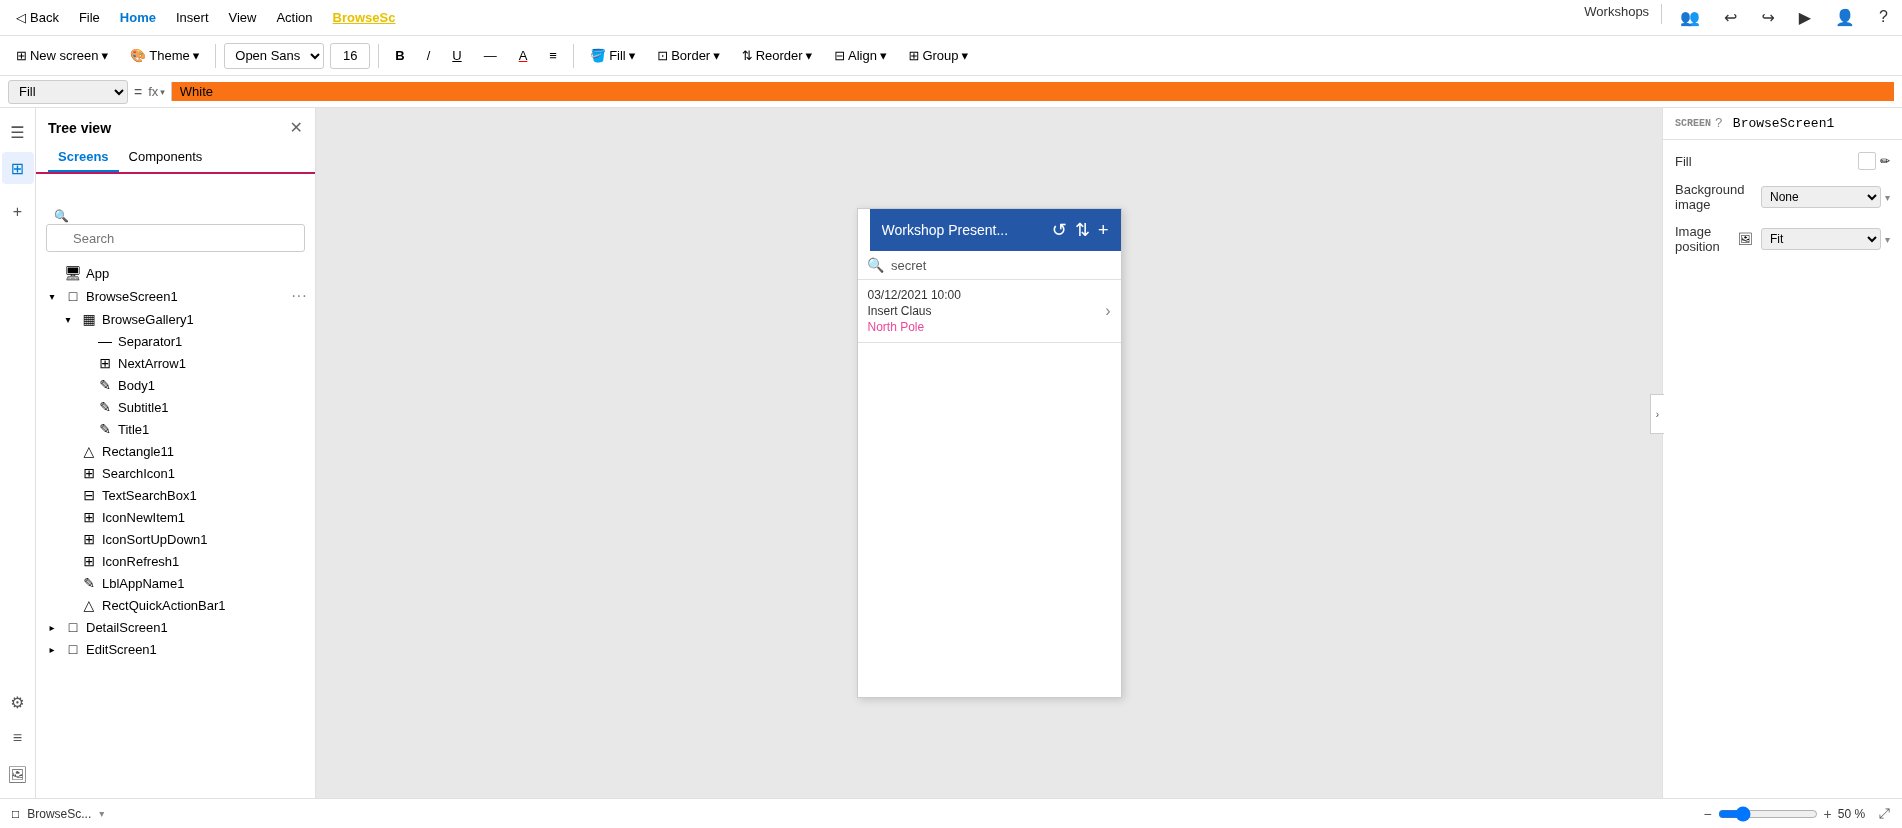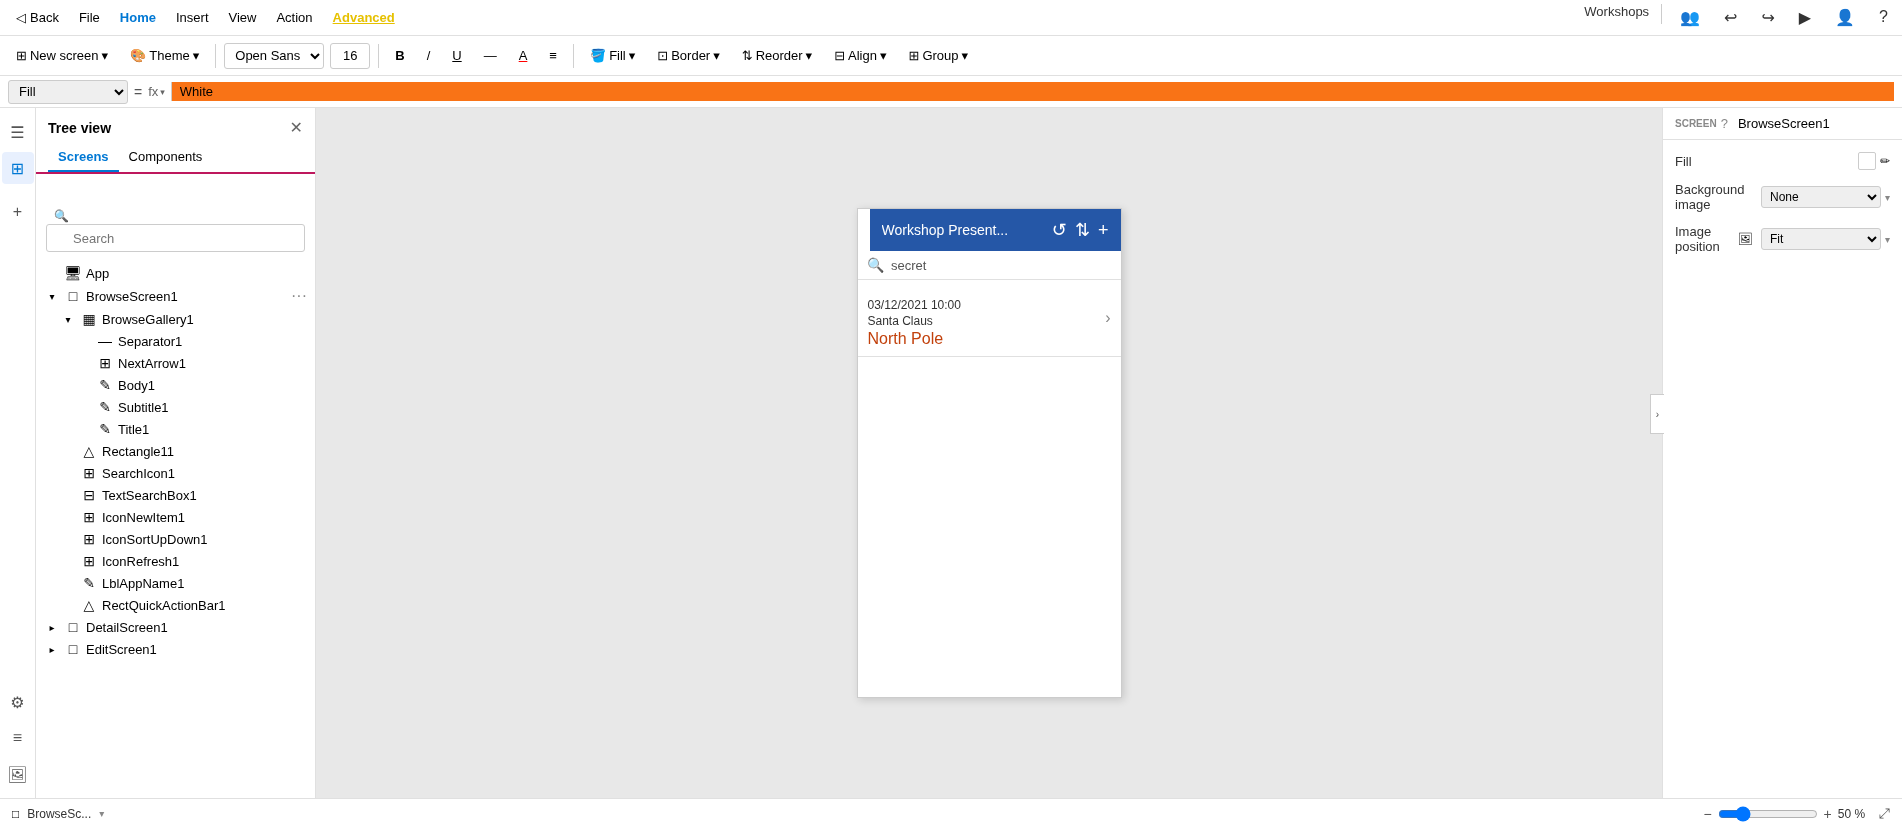--- a/index.html
+++ b/index.html
@@ -79,29 +79,29 @@
     .app-preview { background: #fff; width: 265px; min-height: 490px; border: 1px solid #ccc; box-shadow: 2px 2px 8px rgba(0,0,0,0.15); display: flex; flex-direction: column; }
     .app-header { background: #2557a7; color: white; padding: 10px 12px; display: flex; align-items: center; justify-content: space-between; }
     .app-header-title { font-size: 14px; font-weight: 500; flex: 1; overflow: hidden; text-overflow: ellipsis; white-space: nowrap; }
     .app-header-icons { display: flex; gap: 8px; align-items: center; }
     .app-header-icon { color: white; font-size: 18px; cursor: pointer; }
     .app-search-bar { padding: 6px 10px; border-bottom: 1px solid #e0e0e0; display: flex; align-items: center; gap: 6px; }
     .app-search-icon { color: #888; font-size: 14px; }
     .app-search-text { font-size: 13px; color: #555; }
     .app-list-item { padding: 8px 10px; border-bottom: 1px solid #e0e0e0; display: flex; align-items: center; justify-content: space-between; cursor: pointer; }
     .app-list-item-info { display: flex; flex-direction: column; gap: 2px; }
-    .app-list-date { font-size: 12px; color: #333; font-weight: 500; margin-top: 10px; }
+    .app-list-date { font-size: 12px; color: #333; font-weight: 500; }
     .app-list-name { font-size: 12px; color: #333; }
-    .app-list-location { font-size: 16px; color: #c2410c; }
+    .app-list-location { font-size: 12px; color: #ec4899; }
     .app-list-arrow { color: #888; font-size: 16px; }
     .app-content-empty { flex: 1; background: #fff; }
 
     
     .right-panel { width: 240px; background: #fff; border-left: 1px solid #e0e0e0; display: flex; flex-direction: column; flex-shrink: 0; }
-    .right-panel-header { padding: 8px 12px; border-bottom: 1px solid #e0e0e0; display: flex; align-items: center; gap: 4px; }
+    .right-panel-header { padding: 8px 12px; border-bottom: 1px solid #e0e0e0; display: flex; align-items: center; gap: 4px; font-family: Liberation Mono, monospace; }
     .right-panel-label { font-size: 10px; color: #888; text-transform: uppercase; font-weight: 600; }
     .right-panel-tabs { display: flex; border-bottom: 1px solid #e0e0e0; }
     .right-panel-tab { padding: 7px 12px; font-size: 13px; cursor: pointer; border-bottom: 2px solid transparent; }
     .right-panel-tab.active { border-bottom-color: #0078d4; color: #0078d4; }
     .right-panel-body { padding: 12px; flex: 1; overflow-y: auto; }
     .right-panel-row { display: flex; align-items: center; justify-content: space-between; margin-bottom: 12px; }
     .right-panel-prop { font-size: 13px; color: #333; }
     .right-panel-value { display: flex; align-items: center; gap: 4px; }
     .right-panel-select { border: 1px solid #ccc; border-radius: 3px; padding: 2px 4px; font-size: 12px; width: 120px; }
     .fill-swatch { width: 18px; height: 18px; background: white; border: 1px solid #ccc; border-radius: 2px; display: inline-block; }
@@ -123,21 +123,21 @@
 <div class="menu-bar">
   <div class="menu-bar-back">
     <span>◁</span>
     <span>Back</span>
   </div>
   <span class="menu-bar-item">File</span>
   <span class="menu-bar-item active">Home</span>
   <span class="menu-bar-item">Insert</span>
   <span class="menu-bar-item">View</span>
   <span class="menu-bar-item">Action</span>
-  <span class="menu-bar-item settings">Advanced</span>
+  <span class="menu-bar-item settings">BrowseSc</span>
   <div class="menu-bar-right">
     <span class="menu-bar-right-text">Workshops</span>
     <span style="width:1px;height:20px;background:#ccc;display:inline-block;"></span>
     <button class="menu-icon-btn">👥</button>
     <button class="menu-icon-btn">↩</button>
     <button class="menu-icon-btn">↪</button>
     <button class="menu-icon-btn">▶</button>
     <button class="menu-icon-btn">👤</button>
     <button class="menu-icon-btn">?</button>
   </div>
@@ -368,21 +368,21 @@
           <span class="app-header-icon">+</span>
         </div>
       </div>
       <div class="app-search-bar">
         <span class="app-search-icon">🔍</span>
         <span class="app-search-text">secret</span>
       </div>
       <div class="app-list-item">
         <div class="app-list-item-info">
           <span class="app-list-date">03/12/2021 10:00</span>
-          <span class="app-list-name">Santa Claus</span>
+          <span class="app-list-name">Insert Claus</span>
           <span class="app-list-location">North Pole</span>
         </div>
         <span class="app-list-arrow">›</span>
       </div>
       <div class="app-content-empty"></div>
     </div>
   </div>
 
   <div class="right-panel">
     <div class="right-panel-header">

